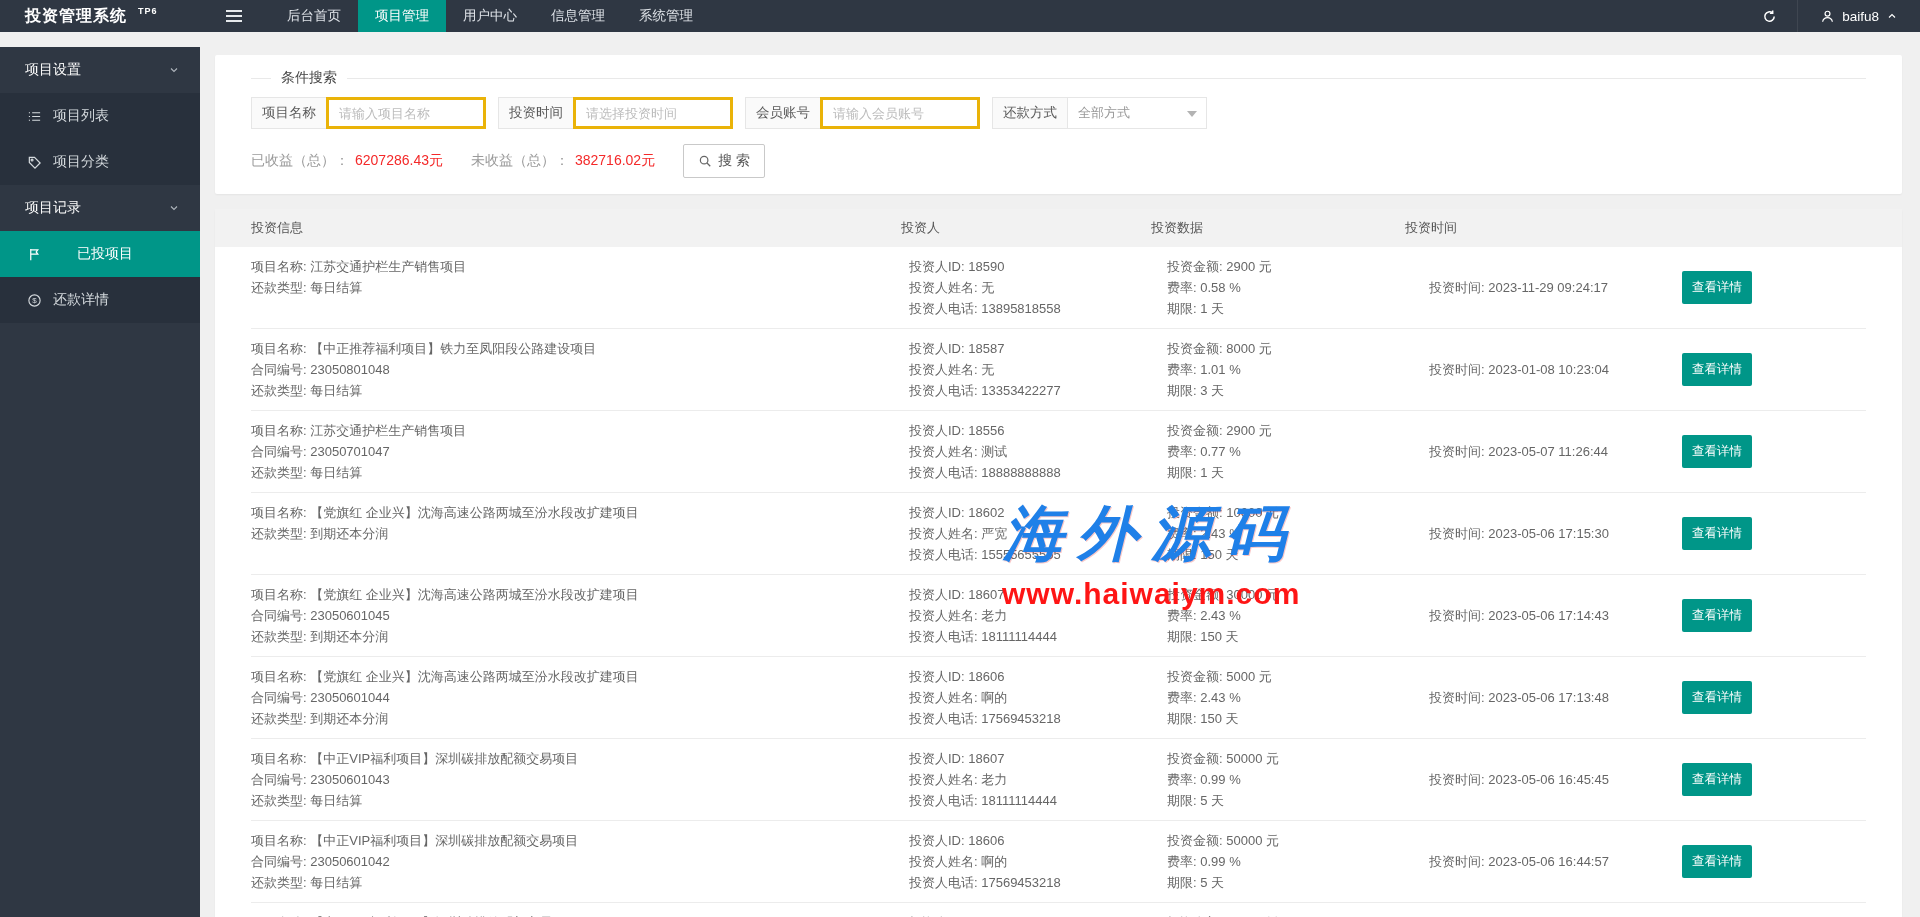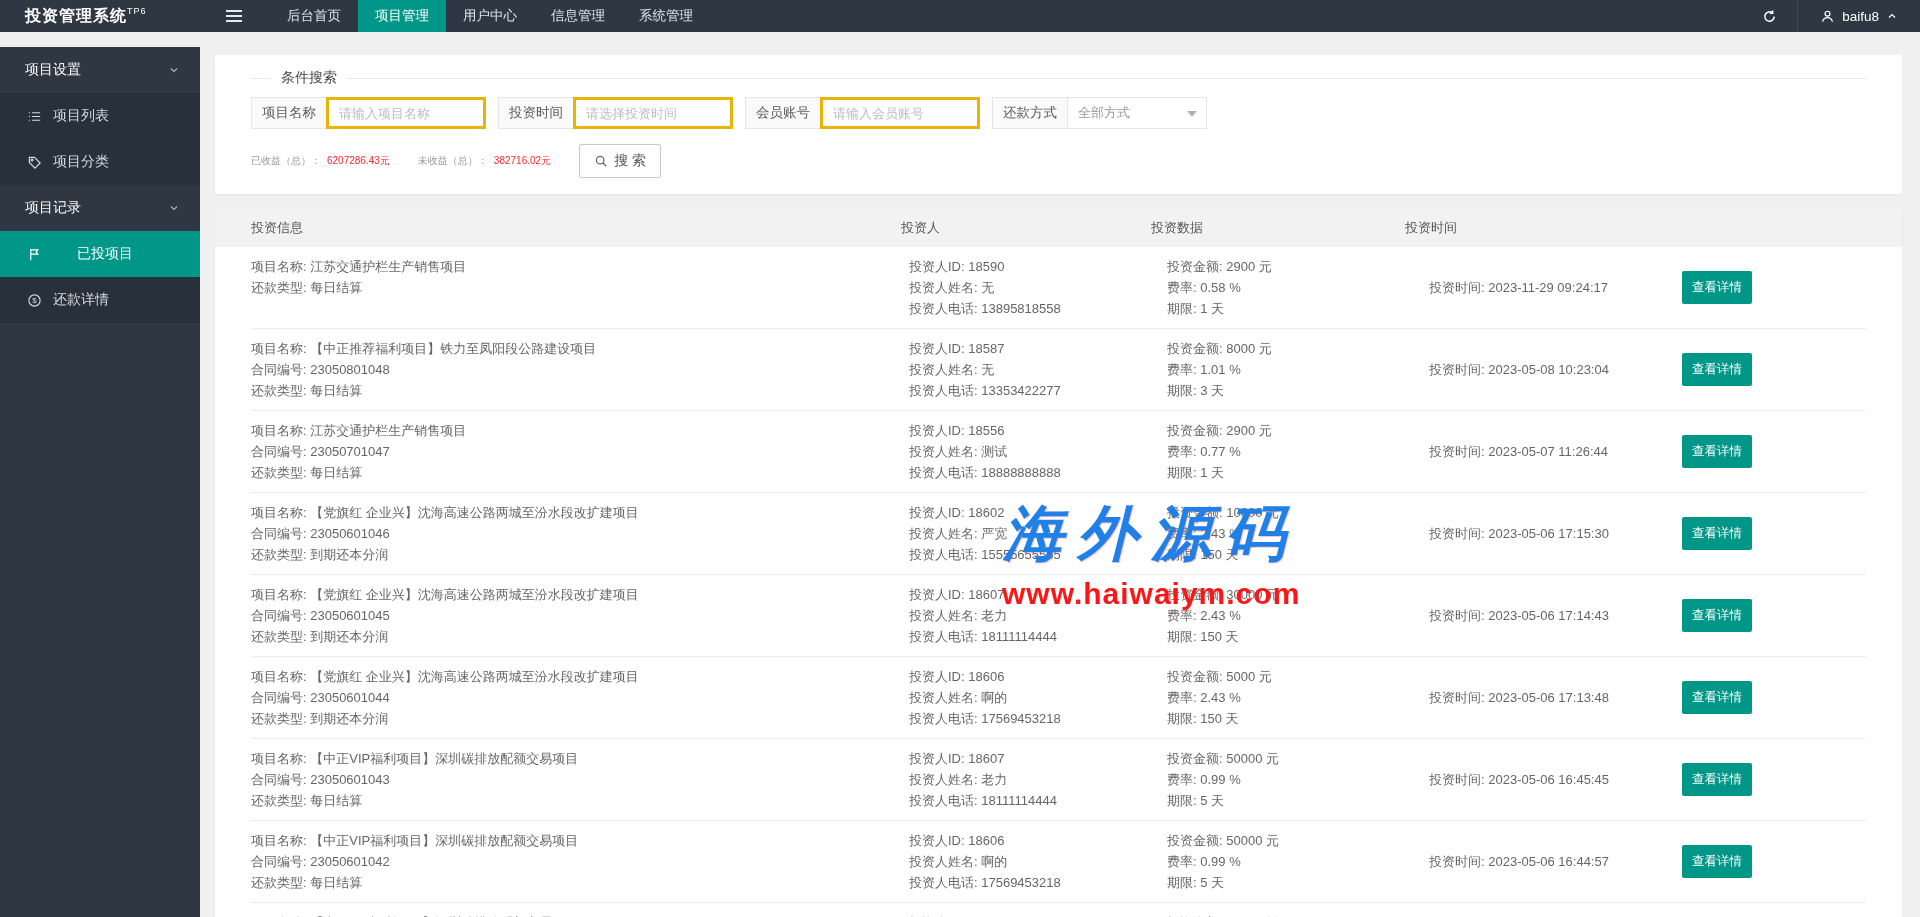--- a/index.html
+++ b/index.html
@@ -9,21 +9,21 @@
     --wm-red:#fe1515;
   }
   *{margin:0;padding:0;box-sizing:border-box;}
   html,body{width:1920px;height:917px;overflow:hidden;}
   body{font-family:"Liberation Sans","DejaVu Sans",sans-serif;background:#f0f0f0;}
   .app{position:relative;width:1920px;height:917px;overflow:hidden;}
 
   
   .navbar{position:absolute;top:0;left:0;right:0;height:32px;background:#2f3743;display:flex;align-items:stretch;color:#fff;z-index:20;}
   .logo{width:200px;display:flex;align-items:center;padding-left:25px;font-size:16px;font-weight:600;letter-spacing:1px;white-space:nowrap;}
-  .logo sup{font-size:9px;font-weight:400;margin-left:0;transform:translateY(-5px);}
+  .logo sup{font-size:9px;font-weight:700;margin-left:11px;transform:translateY(-5px);}
   .nav-main{display:flex;align-items:stretch;}
   .burger{display:flex;flex-direction:column;justify-content:center;gap:3px;padding:0 14px;margin-left:12px;cursor:pointer;}
   .burger i{display:block;width:16px;height:2px;background:#e6e9ec;}
   .tabs{display:flex;margin-left:14px;}
   .tab{padding:0 17px;line-height:32px;font-size:13.5px;color:#dfe3e8;cursor:pointer;white-space:nowrap;}
   .tab.active{background:var(--accent);color:#fff;}
   .nav-right{margin-left:auto;display:flex;align-items:stretch;}
   .nav-ico{display:flex;align-items:center;padding:0 20px;cursor:pointer;color:#fff;border-right:1px solid rgba(255,255,255,.08);}
   .user{display:flex;align-items:center;gap:7px;padding:0 22px;font-size:13.5px;color:#fff;cursor:pointer;}
 
@@ -43,21 +43,21 @@
   .field-title{border:none;border-top:1px solid #e9e9e9;}
   .field-title legend{margin-left:20px;padding:0 10px;font-size:14px;color:#454545;}
   .fields{display:flex;gap:12px;margin-top:10px;}
   .fgroup{display:flex;align-items:stretch;}
   .flabel{display:flex;align-items:center;padding:0 10px;height:32px;border:1px solid #e6e6e6;border-right:none;background:#fafafa;font-size:13.5px;color:#5a5a5a;white-space:nowrap;}
   .finput{width:160px;height:32px;border:3px solid #eab308;padding:0 10px;font-size:13px;color:#555;outline:none;font-family:inherit;}
   .finput::placeholder{color:#bcbcbc;}
   .fselect{position:relative;width:140px;height:32px;border:1px solid #e6e6e6;padding:0 24px 0 10px;display:flex;align-items:center;font-size:13px;color:#999;cursor:pointer;background:#fff;}
   .tri{position:absolute;right:9px;top:13px;width:0;height:0;border-left:5px solid transparent;border-right:5px solid transparent;border-top:6px solid #b3b3b3;}
   .stats{display:flex;align-items:center;margin-top:15px;}
-  .stat{display:flex;align-items:center;margin-right:28px;font-size:10px;}
+  .stat{display:flex;align-items:center;margin-right:28px;font-size:14px;}
   .slabel{color:#9a9a9a;margin-right:6px;}
   .sval{color:var(--red);}
   .search-btn{display:flex;align-items:center;gap:6px;height:34px;padding:0 14px;background:#fff;border:1px solid #c9c9c9;border-radius:2px;font-size:14px;color:#555;cursor:pointer;font-family:inherit;}
 
   
   .table-card{min-height:760px;}
   .thead{display:flex;align-items:center;height:38px;background:#f2f2f2;padding:0 36px;font-size:13px;color:#555;}
   .tbody{padding:0 36px;}
   .trow{display:flex;padding:9px 0;border-bottom:1px solid #ececec;gap:8px;}
   .cell{overflow:hidden;}
@@ -247,21 +247,21 @@
     <div class="cell c-investor">
       <div class="line">投资人ID: 18587</div>
       <div class="line">投资人姓名: 无</div>
       <div class="line">投资人电话: 13353422277</div>
     </div>
     <div class="cell c-data">
       <div class="line">投资金额: 8000 元</div>
       <div class="line">费率: 1.01 %</div>
       <div class="line">期限: 3 天</div>
     </div>
-    <div class="cell c-time line">投资时间: 2023-05-08 10:23:04</div>
+    <div class="cell c-time line">投资时间: 2023-01-08 10:23:04</div>
     <div class="cell c-action">
       <button class="detail-btn">查看详情</button>
     </div>
   </div>
 
   <div class="trow">
     <div class="cell c-info">
       <div class="line">项目名称: 江苏交通护栏生产销售项目</div>
       <div class="line">合同编号: 23050701047</div>
       <div class="line">还款类型: 每日结算</div>
@@ -278,21 +278,20 @@
     </div>
     <div class="cell c-time line">投资时间: 2023-05-07 11:26:44</div>
     <div class="cell c-action">
       <button class="detail-btn">查看详情</button>
     </div>
   </div>
 
   <div class="trow">
     <div class="cell c-info">
       <div class="line">项目名称: 【党旗红 企业兴】沈海高速公路两城至汾水段改扩建项目</div>
-      <div class="line">合同编号: 23050601046</div>
       <div class="line">还款类型: 到期还本分润</div>
     </div>
     <div class="cell c-investor">
       <div class="line">投资人ID: 18602</div>
       <div class="line">投资人姓名: 严宽</div>
       <div class="line">投资人电话: 15555655555</div>
     </div>
     <div class="cell c-data">
       <div class="line">投资金额: 10000 元</div>
       <div class="line">费率: 2.43 %</div>

